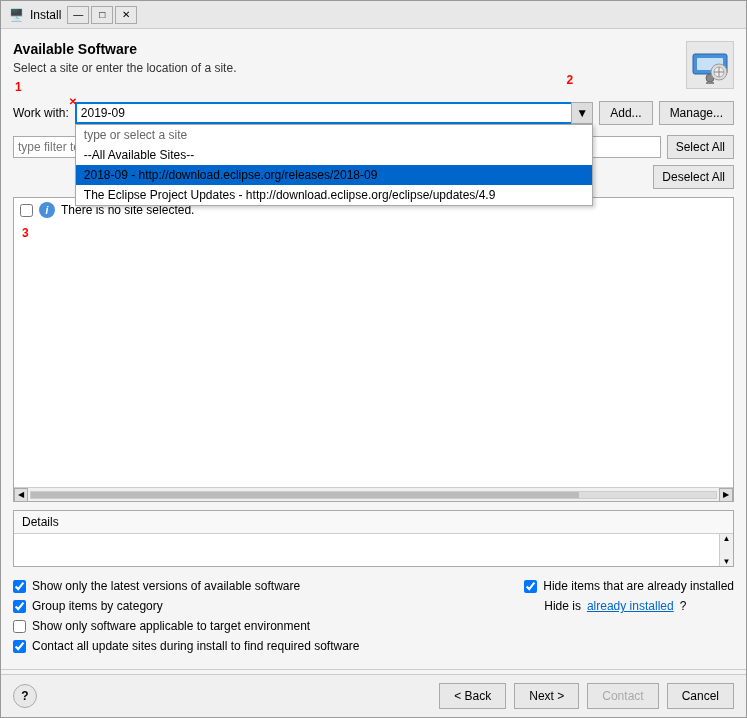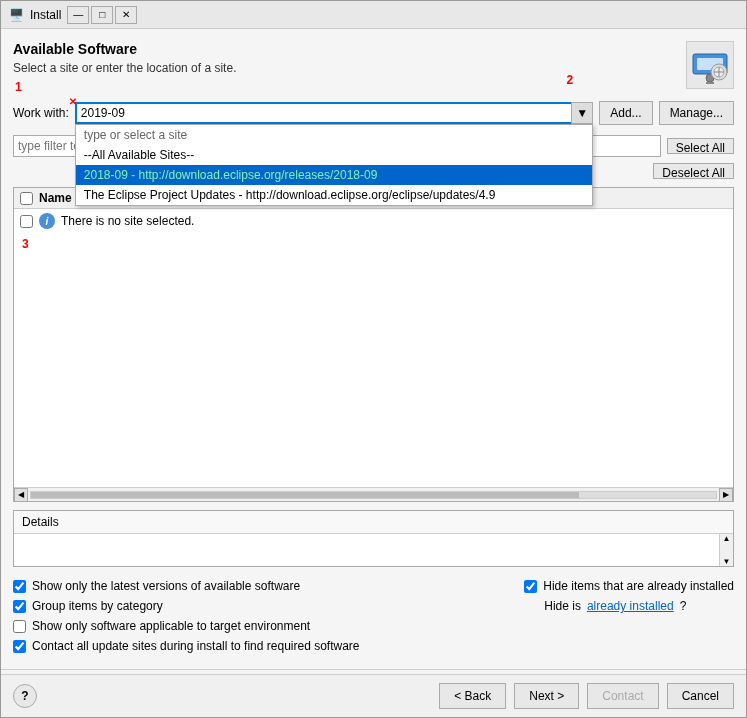--- a/index.html
+++ b/index.html
@@ -9,21 +9,21 @@
     .title-bar-controls { display: flex; gap: 2px; }
     .title-bar-btn { width: 22px; height: 18px; background: #e8e8e8; border: 1px solid #aaa; cursor: pointer; font-size: 10px; display: flex; align-items: center; justify-content: center; }
     .content { flex: 1; padding: 12px; display: flex; flex-direction: column; gap: 8px; }
     .header-icon { width: 48px; height: 48px; background: #e8e8e8; border: 1px solid #ccc; display: flex; align-items: center; justify-content: center; }
     .work-with-row { display: flex; align-items: center; gap: 6px; margin-top: 4px; position: relative; }
     .work-with-input { width: 100%; height: 22px; border: 2px solid #0078d7; padding: 2px 24px 2px 4px; font-size: 12px; background: white; }
     .dropdown-arrow { position: absolute; right: 0; top: 0; height: 22px; width: 22px; background: #ddd; border: 1px solid #aaa; display: flex; align-items: center; justify-content: center; cursor: pointer; }
     .btn { height: 24px; padding: 2px 10px; background: #e8e8e8; border: 1px solid #aaa; cursor: pointer; white-space: nowrap; font-size: 12px; }
     .filter-row { display: flex; align-items: center; gap: 6px; margin-top: 4px; }
     .filter-input { flex: 1; height: 22px; border: 1px solid #aaa; padding: 2px 4px; font-size: 12px; color: #999; }
-    .btn-tall { height: 16px; padding: 2px 8px; background: #e8e8e8; border: 1px solid #aaa; cursor: pointer; white-space: nowrap; font-size: 12px; }
+    .btn-tall { height: 24px; padding: 2px 8px; background: #e8e8e8; border: 1px solid #aaa; cursor: pointer; white-space: nowrap; font-size: 12px; }
     .table-area { flex: 1; border: 1px solid #aaa; background: white; overflow: hidden; position: relative; min-height: 120px; }
     .table-header { background: #f0f0f0; border-bottom: 1px solid #ccc; padding: 3px 6px; font-weight: bold; font-size: 12px; display: flex; align-items: center; }
     .table-row { display: flex; align-items: center; padding: 4px 6px; gap: 6px; }
     .info-icon { width: 16px; height: 16px; border-radius: 50%; background: #4a90d9; color: white; font-size: 10px; display: flex; align-items: center; justify-content: center; font-style: italic; font-weight: bold; }
     .scrollbar-bottom { height: 14px; background: #f0f0f0; border-top: 1px solid #ccc; display: flex; align-items: center; }
     .scrollbar-track { flex: 1; height: 8px; background: #ddd; margin: 0 16px; border: 1px solid #ccc; position: relative; }
     .scrollbar-thumb { width: 60%; height: 100%; background: #aaa; }
     .scrollbar-arrow { width: 14px; height: 14px; background: #e0e0e0; border: 1px solid #aaa; display: flex; align-items: center; justify-content: center; font-size: 8px; cursor: pointer; }
     .details-section { border: 1px solid #aaa; background: #6d28d9; }
     .details-header { padding: 4px 8px; border-bottom: 1px solid #ccc; background: #f8f8f8; font-size: 12px; }
@@ -34,21 +34,21 @@
     .checkbox-row input[type=checkbox] { width: 13px; height: 13px; }
     .two-col { display: flex; gap: 20px; }
     .col { flex: 1; display: flex; flex-direction: column; gap: 6px; }
     .link { color: #0066cc; text-decoration: underline; cursor: pointer; }
     .separator { height: 1px; background: #ccc; margin: 4px 0; }
     .bottom-bar { border-top: 1px solid #ccc; padding: 8px 12px; display: flex; align-items: center; gap: 8px; background: #f0f0f0; }
     .help-btn { width: 24px; height: 24px; border-radius: 50%; background: #e8e8e8; border: 1px solid #aaa; display: flex; align-items: center; justify-content: center; cursor: pointer; font-size: 12px; font-weight: bold; }
     .spacer { flex: 1; }
     .dropdown-menu { position: absolute; top: 22px; left: 0; right: 0; background: white; border: 1px solid #aaa; z-index: 100; box-shadow: 2px 2px 4px rgba(0,0,0,0.2); }
     .dropdown-item { padding: 3px 8px; cursor: pointer; font-size: 12px; }
-    .dropdown-item.selected { background: #0066cc; color: #86efac; }
+    .dropdown-item.selected { background: #0066cc; color: #000000; }
     .header-area { display: flex; gap: 8px; align-items: flex-start; }
     .header-left { flex: 1; }
   </style>
 </head>
 <body>
 
 <div class="window">
 
   <div class="title-bar">
     <span>🖥️</span>
@@ -113,24 +113,20 @@
 
     <div class="filter-row" style="margin-top:2px;">
       <input type="text" class="filter-input" placeholder="type filter text" style="flex: 1 1 0%; height: 22px; border: 1px solid rgb(170, 170, 170); padding: 2px 4px; font-size: 12px; color: rgb(153, 153, 153);">
       <button class="btn-tall">Select All</button>
     </div>
     <div style="display:flex;justify-content:flex-end;">
       <button class="btn-tall" style="margin-top:-2px;">Deselect All</button>
     </div>
 
     <div class="table-area" style="flex:1;border:1px solid #aaa;background:white;min-height:100px;display:flex;flex-direction:column;">
-      <div class="table-header">
-        <input type="checkbox" style="width: 13px; height: 13px; margin-right: 6px;">
-        <span>Name</span>
-      </div>
       <div class="table-row">
         <input type="checkbox" style="width: 13px; height: 13px;">
         <div class="info-icon">i</div>
         <span>There is no site selected.</span>
       </div>
 
       <div style="position:relative;padding:4px 8px;color:red;font-weight:bold;">
         <span>3</span>
       </div>
       <div style="flex:1;"></div>

